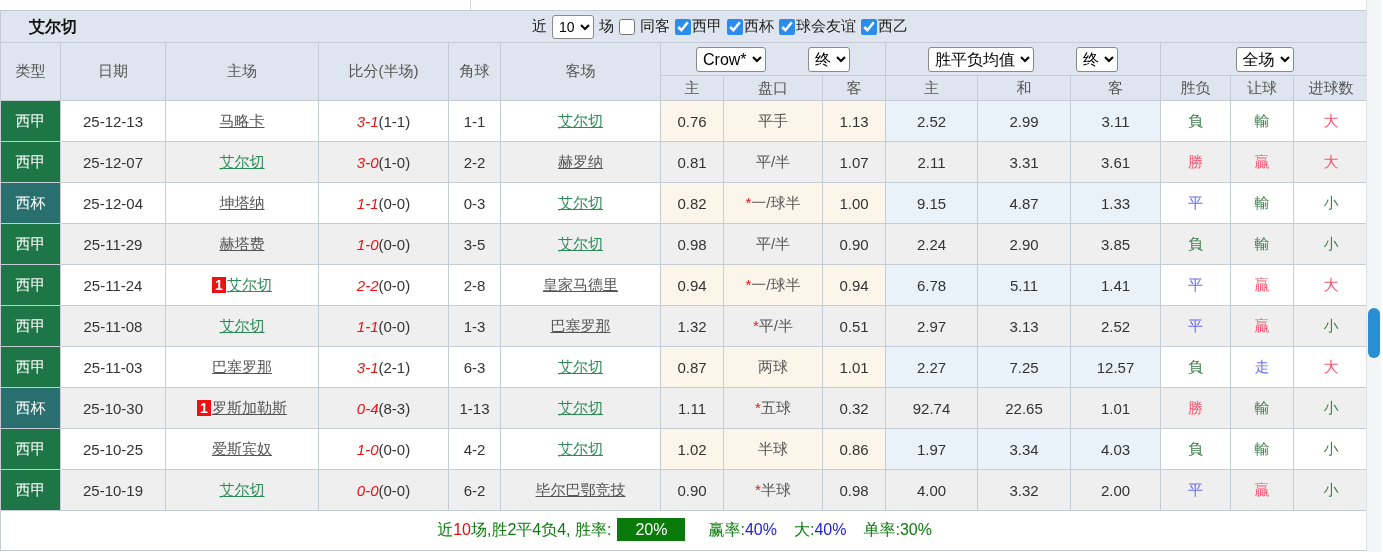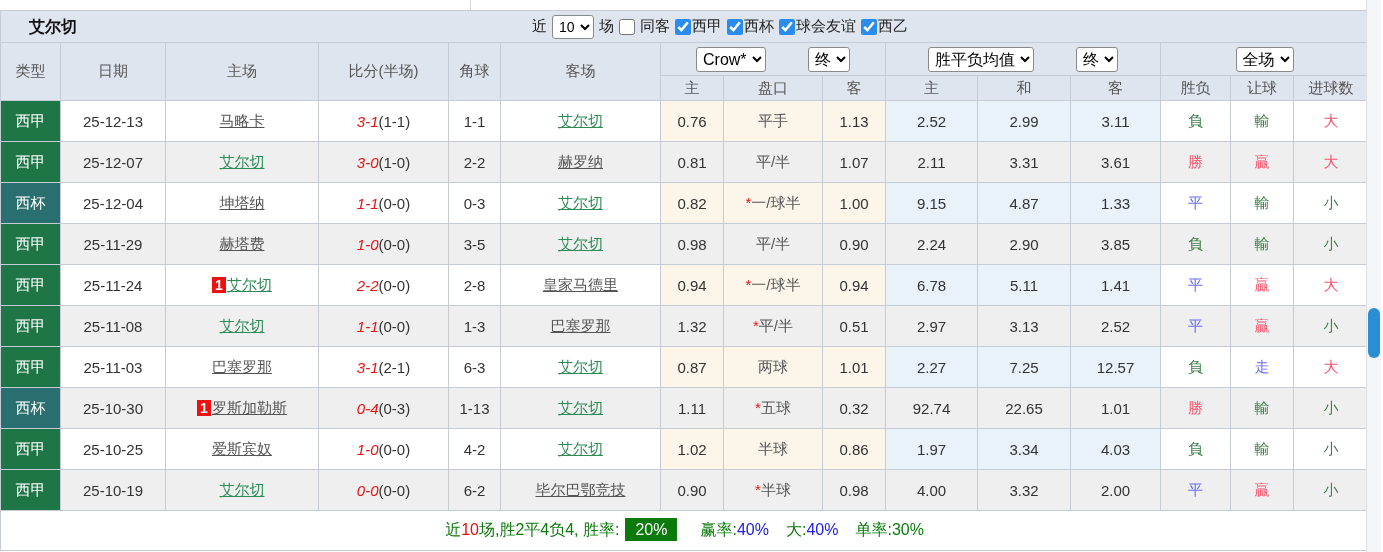--- a/index.html
+++ b/index.html
@@ -48,21 +48,21 @@
   .hc-text { color:#555; }
   .c-res.res-red   { color:var(--result_red); }
   .c-res.res-green { color:var(--result_green); }
   .c-res.res-blue  { color:var(--result_blue); }
 
   tfoot td { height:40px; background:#fff; font-size:16px; border:1px solid var(--border); }
   .f-green { color:var(--footer_green); }
   .f-red   { color:var(--footer_red); }
   .f-blue  { color:var(--footer_blue); }
   .f-sp { margin-left:17px; }
-  .winrate-badge { background:var(--winrate_badge_bg); color:#fff; padding:3px 10px; margin:0 6px; }
+  .winrate-badge { background:var(--winrate_badge_bg); color:#fff; padding:3px 18px; margin:0 6px; }
 
   .scroll-gutter { position:absolute; right:0; top:0; width:15px; height:552px; background:#f4f5f7;
                    border-left:1px solid #e0e0e0; }
   .scroll-thumb { position:absolute; left:1px; top:308px; width:12px; height:50px;
                   border-radius:6px; background:var(--scrollbar_thumb); }
 </style>
 </head>
 <body>
 
 <div class="page">
@@ -282,21 +282,21 @@
       <td class="c-a3">12.57</td>
       <td class="c-res r1 res-green">負</td>
       <td class="c-res r2 res-blue">走</td>
       <td class="c-res r3 res-red">大</td>
     </tr>
 
     <tr>
       <td class="c-type cup">西杯</td>
       <td class="c-date">25-10-30</td>
       <td class="c-home"><span class="rank-badge">1</span><span class="team-name-txt home-name">罗斯加勒斯</span></td>
-      <td class="c-score"><span class="score-ft">0-4</span><span class="score-ht">(0-3)</span></td>
+      <td class="c-score"><span class="score-ft">0-4</span><span class="score-ht">(8-3)</span></td>
       <td class="c-corner">1-13</td>
       <td class="c-away"><span class="team-name-txt away-name elche">艾尔切</span></td>
       <td class="c-o1">1.11</td>
       <td class="c-hc"><span class="hc-star">*</span><span class="hc-text">五球</span></td>
       <td class="c-o2">0.32</td>
       <td class="c-a1">92.74</td>
       <td class="c-a2">22.65</td>
       <td class="c-a3">1.01</td>
       <td class="c-res r1 res-red">勝</td>
       <td class="c-res r2 res-green">輸</td>

